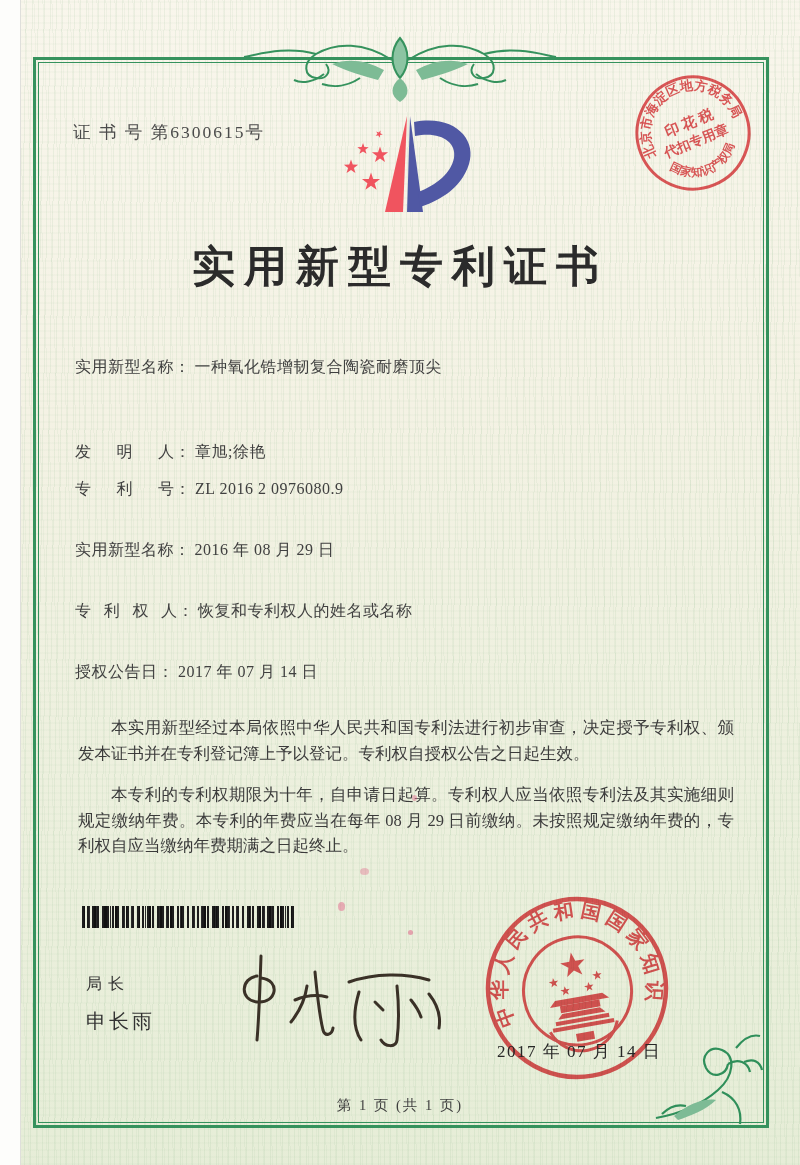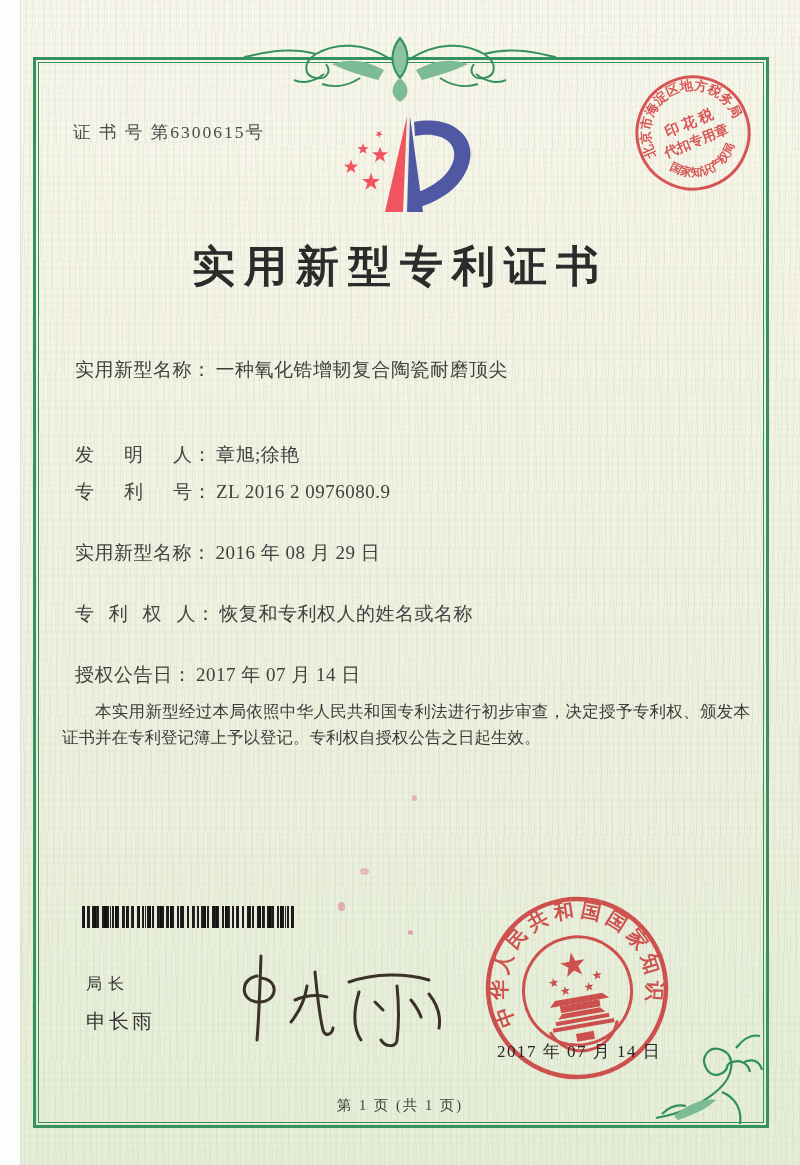--- a/index.html
+++ b/index.html
@@ -20,27 +20,27 @@
   }
   
   #frame{left:33px;top:57px;width:730px;height:1065px;border:3px solid #35925d;z-index:2;}
   #frame::after{content:"";position:absolute;inset:2px;border:1px solid #35925d;}
   .orn{z-index:3;}
   .content{z-index:5;color:#3e3e3e;}
   #cert-number{left:73px;top:120px;font-size:17.5px;letter-spacing:2px;color:#4b4b4b;}
   #logo{left:333px;top:112px;}
   #tax-seal{left:613px;top:53px;z-index:6;mix-blend-mode:multiply;opacity:.92;}
   #title{left:0;right:0;top:238px;text-align:center;font-size:43px;font-weight:bold;letter-spacing:9px;color:#2b2b2b;}
-  .field{left:75px;font-size:19px;color:#404040;white-space:nowrap;}
+  .field{left:75px;font-size:16px;color:#404040;white-space:nowrap;}
   .f-label{letter-spacing:.5px;}
   .f-value{margin-left:4px;letter-spacing:.5px;}
   #field-0{top:357px;} #field-1{top:442px;} #field-2{top:479px;}
   #field-3{top:540px;} #field-4{top:601px;} #field-5{top:662px;}
   #paragraphs{left:62px;top:699px;width:688px;font-size:16.5px;line-height:25.6px;text-align:justify;color:#3b3b3b;}
-  #paragraphs p{margin:0;text-indent:2em;}
+  #paragraphs p{margin:16px;text-indent:2em;}
   #barcode{left:82px;top:906px;width:212px;height:22px;
     background-image:
       repeating-linear-gradient(90deg,#1d1d1d 0 2px,rgba(0,0,0,0) 2px 5px),
       repeating-linear-gradient(90deg,#2a2a2a 0 1px,rgba(0,0,0,0) 1px 7px),
       repeating-linear-gradient(90deg,#111 0 3px,rgba(0,0,0,0) 3px 11px);
   }
   #role{left:86px;top:974px;font-size:16px;letter-spacing:6px;color:#333;font-family:"Liberation Sans","DejaVu Sans",sans-serif;}
   #signer{left:86px;top:1008px;font-size:20px;letter-spacing:3px;color:#333;font-family:Liberation Mono, monospace;}
   #signature{left:215px;top:948px;z-index:6;}
   #office-seal{left:477px;top:888px;z-index:6;mix-blend-mode:multiply;opacity:.92;}
@@ -136,20 +136,21 @@
 </div>
 <div id="field-4" class="abs content field">
   <span class="f-label">专  利  权  人：</span><span class="f-value">恢复和专利权人的姓名或名称</span>
 </div>
 <div id="field-5" class="abs content field">
   <span class="f-label">授权公告日：</span><span class="f-value">2017 年 07 月 14 日</span>
 </div>
 
 <div id="paragraphs" class="abs content">
   <p>本实用新型经过本局依照中华人民共和国专利法进行初步审查，决定授予专利权、颁发本证书并在专利登记簿上予以登记。专利权自授权公告之日起生效。</p>
+  <p>本专利的专利权期限为十年，自申请日起算。专利权人应当依照专利法及其实施细则规定缴纳年费。本专利的年费应当在每年 08 月 29 日前缴纳。未按照规定缴纳年费的，专利权自应当缴纳年费期满之日起终止。</p>
 </div>
 
 <div id="barcode" class="abs content"></div>
 
 <div class="abs speck" style="left:338px;top:902px;width:7px;height:9px;background:rgba(224,70,120,.4)"></div>
 <div class="abs speck" style="left:408px;top:930px;width:5px;height:5px;background:rgba(224,70,120,.45)"></div>
 <div class="abs speck" style="left:412px;top:795px;width:5px;height:6px;background:rgba(224,70,120,.35)"></div>
 <div class="abs speck" style="left:360px;top:868px;width:9px;height:7px;background:rgba(224,70,120,.3)"></div>
 
 <div id="role" class="abs content">局长</div>

